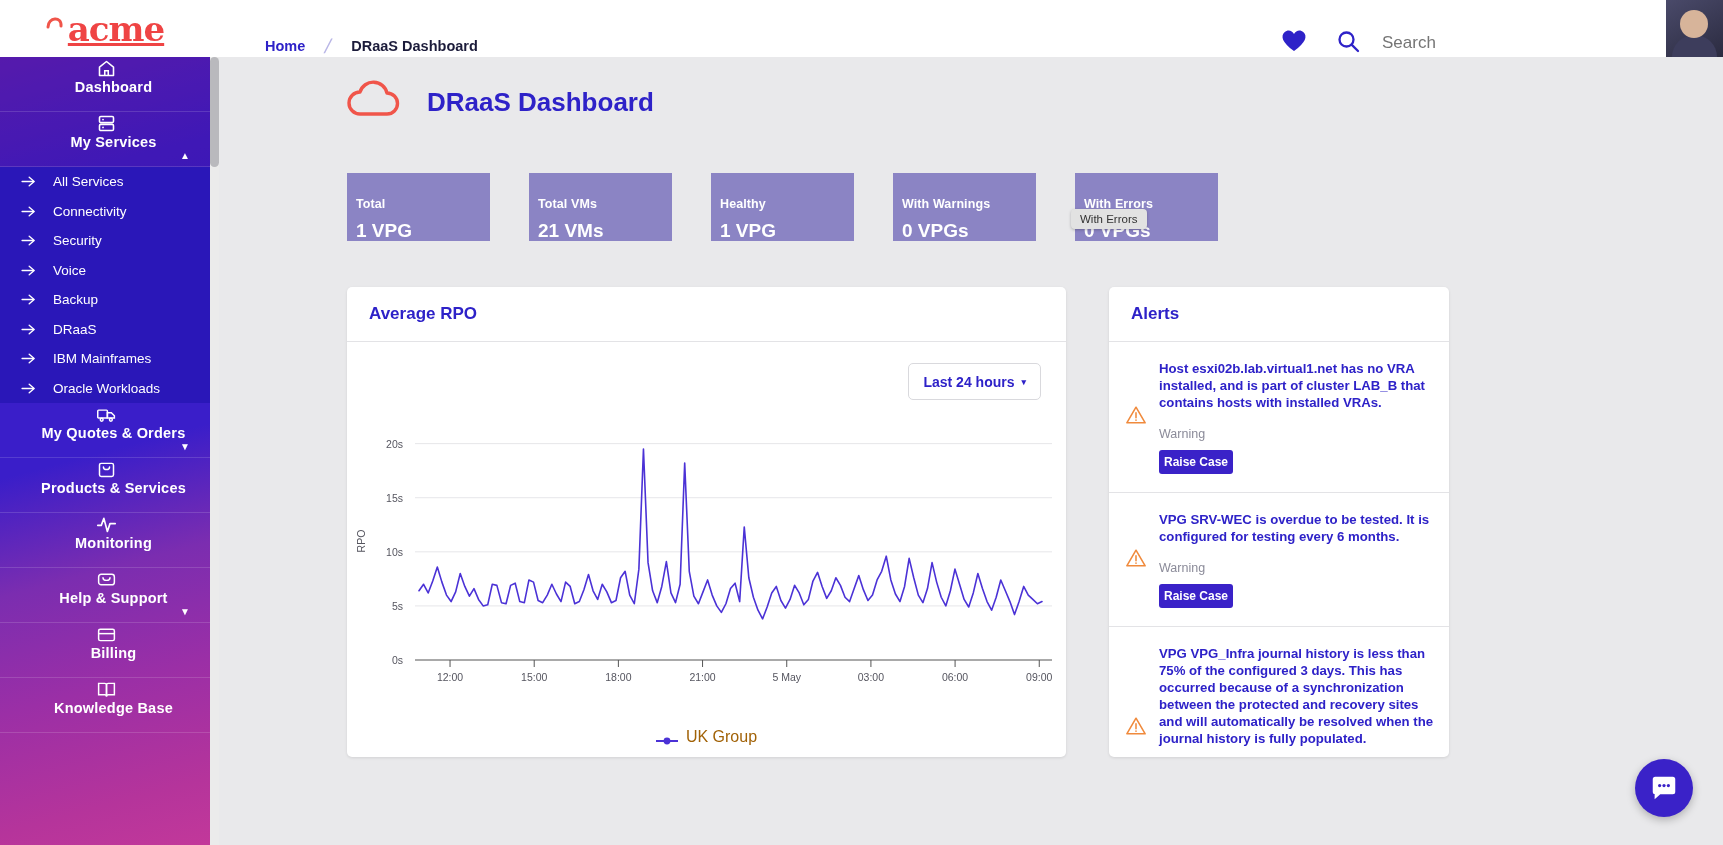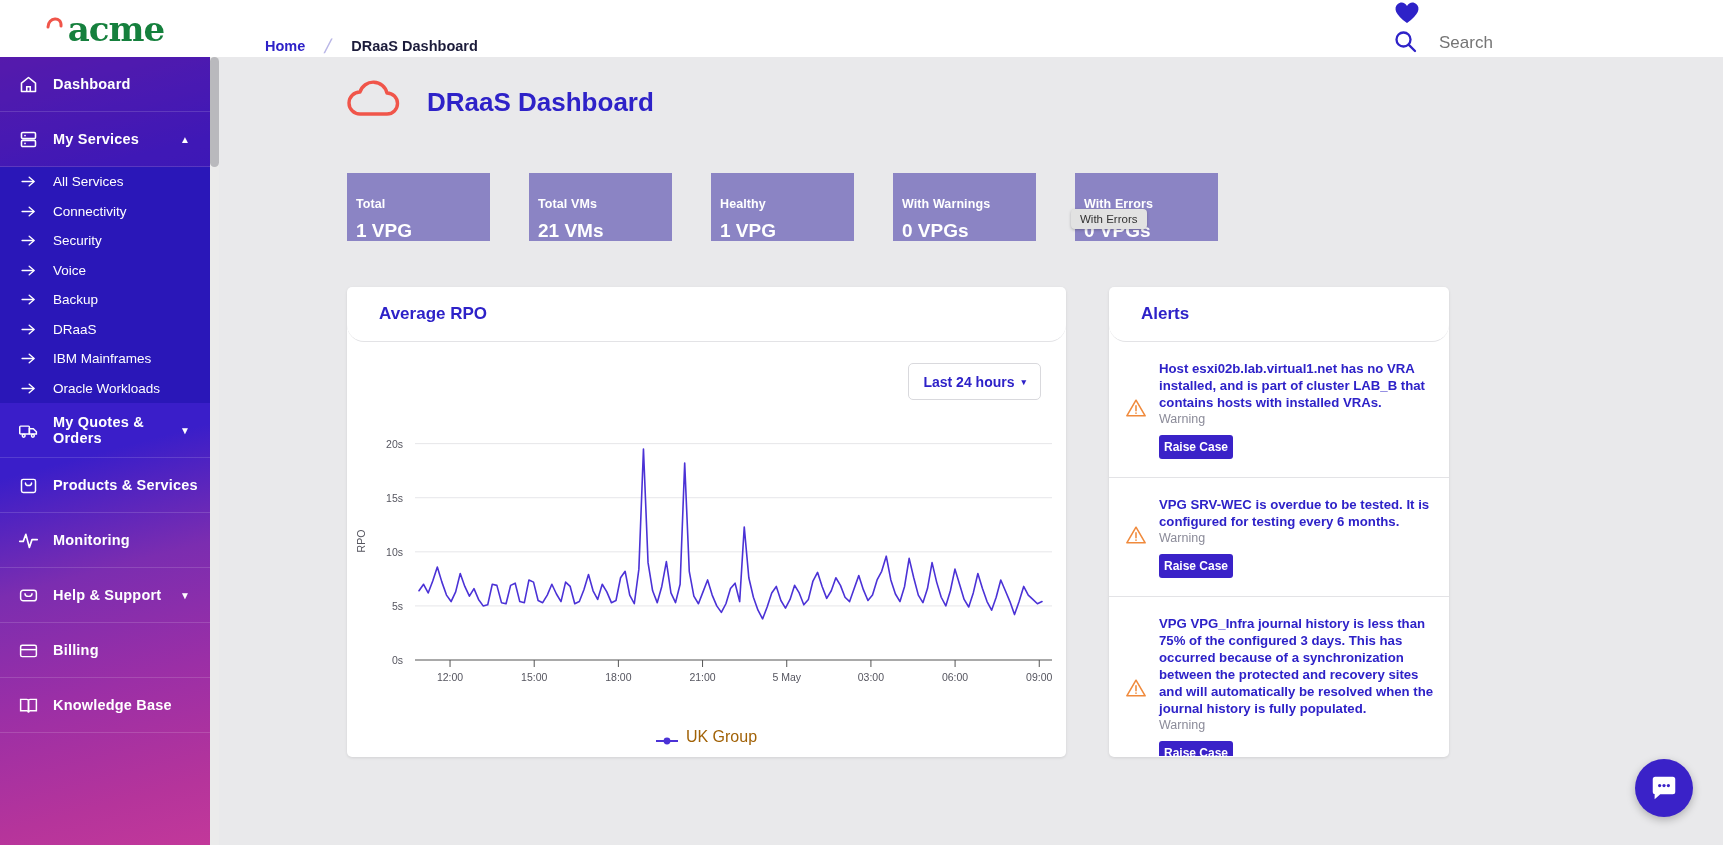--- a/index.html
+++ b/index.html
@@ -15,34 +15,34 @@
   .topbar {
     position: absolute; top: 0; left: 0; width: 1723px; height: 57px;
     background: #ffffff; display: flex; align-items: center; z-index: 40;
   }
   .logo-wrap {
     width: 210px; height: 57px; display: flex; align-items: center;
     justify-content: center; gap: 2px;
   }
   .logo-swoosh { width: 20px; height: 20px; position: relative; top: -7px; }
   .logo-text {
-    font-size: 34px; font-weight: 700; color: #15803d;
-    font-family: "DejaVu Serif", serif; letter-spacing: -1px;
+    font-size: 34px; font-weight: 700; color: #ef4444;
+    font-family: "DejaVu Serif", serif; letter-spacing: -1px; text-decoration: underline;
   }
   .breadcrumb { display: flex; align-items: center; margin-left: 55px; gap: 0; margin-top: 35px; }
   .crumb-home {
     font-size: 14.5px; font-weight: 700; color: #2e22c8; cursor: pointer;
   }
   .crumb-sep {
     width: 46px; text-align: center; color: #b9b6e6; font-size: 20px;
     transform: skewX(-14deg); font-weight: 300;
   }
   .crumb-current { font-size: 14.5px; font-weight: 700; color: #1b1b3a; }
   .topbar-right {
-    margin-left: auto; display: flex; align-items: flex-start; height: 57px; flex-direction: column;
+    margin-left: auto; display: flex; align-items: flex-end; height: 57px;
   }
   .heart-icon { color: #2e22c8; margin-right: 28px; cursor: pointer; }
   .search-zone { display: flex; align-items: center; width: 330px; }
   .search-icon { color: #2e22c8; margin-right: 22px; cursor: pointer; }
   .search-input {
     border: none; outline: none; font-size: 17px; color: #7c7c93;
     font-family: "Liberation Sans", sans-serif; background: transparent;
     width: 250px;
   }
   .avatar {
@@ -62,20 +62,21 @@
   .sidebar {
     position: absolute; top: 57px; left: 0; width: 210px; height: 788px;
     background: linear-gradient(165deg,#6a22b2 0%, #4a1fc0 16%, #3a1ec9 34%,
                 #3a1ec9 50%, #7b2db0 64%, #9b2fa6 78%, #b5349b 92%, #c2389a 100%);
     overflow: hidden; z-index: 30;
   }
   .nav-item {
     height: 55px; display: flex; align-items: center; padding-left: 17px;
     color: #fff; cursor: pointer; position: relative;
     border-bottom: 1px solid rgba(255,255,255,0.14);
+    flex-direction: column;
   }
   .nav-item .nav-ico {
     width: 22px; height: 22px; margin-right: 14px; display: flex;
     align-items: center; justify-content: center; flex: 0 0 22px;
   }
   .nav-item .nav-label { font-size: 14.5px; font-weight: 700; letter-spacing: .2px; }
   .nav-caret { margin-left: auto; margin-right: 20px; font-size: 10px; }
   .nav-item.active { background: rgba(40,10,160,0.30); }
   .sub-block { background: #2a17b8; }
   .sub-item {
@@ -118,23 +119,22 @@
     color: #333; font-size: 11.5px; padding: 4px 9px; border-radius: 4px;
     white-space: nowrap; box-shadow: 0 1px 3px rgba(0,0,0,.25); z-index: 20;
   }
 
   
   .panels { display: flex; padding: 46px 0 0 128px; gap: 43px; }
   .panel {
     background: #fff; border-radius: 5px; box-shadow: 0 1px 3px rgba(0,0,0,.10);
   }
   .panel-head {
-    height: 55px; display: flex; align-items: center; padding-left: 32px;
+    height: 55px; display: flex; align-items: center; padding-left: 22px;
     border-bottom: 1px solid #e3e3e6;
-    border-radius: 17px;
   }
   .panel-title { font-size: 17px; font-weight: 700; color: #2e22c8; }
 
   .chart-panel { width: 719px; height: 470px; }
   .chart-body { position: relative; width: 719px; height: 414px; }
   .range-btn {
     position: absolute; right: 25px; top: 21px; height: 37px; padding: 4px 14px;
     background: #fff; border: 1px solid #d9d9dd; border-radius: 5px;
     display: flex; align-items: center; gap: 7px; cursor: pointer;
     font-size: 14px; font-weight: 700; color: #2e22c8;
@@ -152,21 +152,21 @@
   .alerts-body { width: 340px; height: 414px; overflow: hidden; }
   .alert-row {
     display: flex; padding: 18px 14px 18px 16px; gap: 12px;
     border-bottom: 1px solid #e3e3e6;
   }
   .warn-ico { flex: 0 0 22px; align-self: center; }
   .alert-text { flex: 1; }
   .alert-msg {
     font-size: 13.2px; font-weight: 700; color: #2e22c8; line-height: 17px;
   }
-  .alert-sev { font-size: 12.5px; color: #8b8b99; margin-top: 1px; }
+  .alert-sev { font-size: 12.5px; color: #8b8b99; margin-top: 16px; }
   .raise-btn {
     margin-top: 9px; display: inline-block; background: #3a22c8; color: #fff;
     font-size: 12px; font-weight: 700; padding: 5px 5px; border-radius: 3px;
     cursor: pointer; border: none; font-family: "Liberation Sans", sans-serif;
   }
 
   
   .chat-fab {
     position: absolute; right: 30px; bottom: 28px; width: 58px; height: 58px;
     border-radius: 50%; background: #3a22c8; display: flex; align-items: center;

